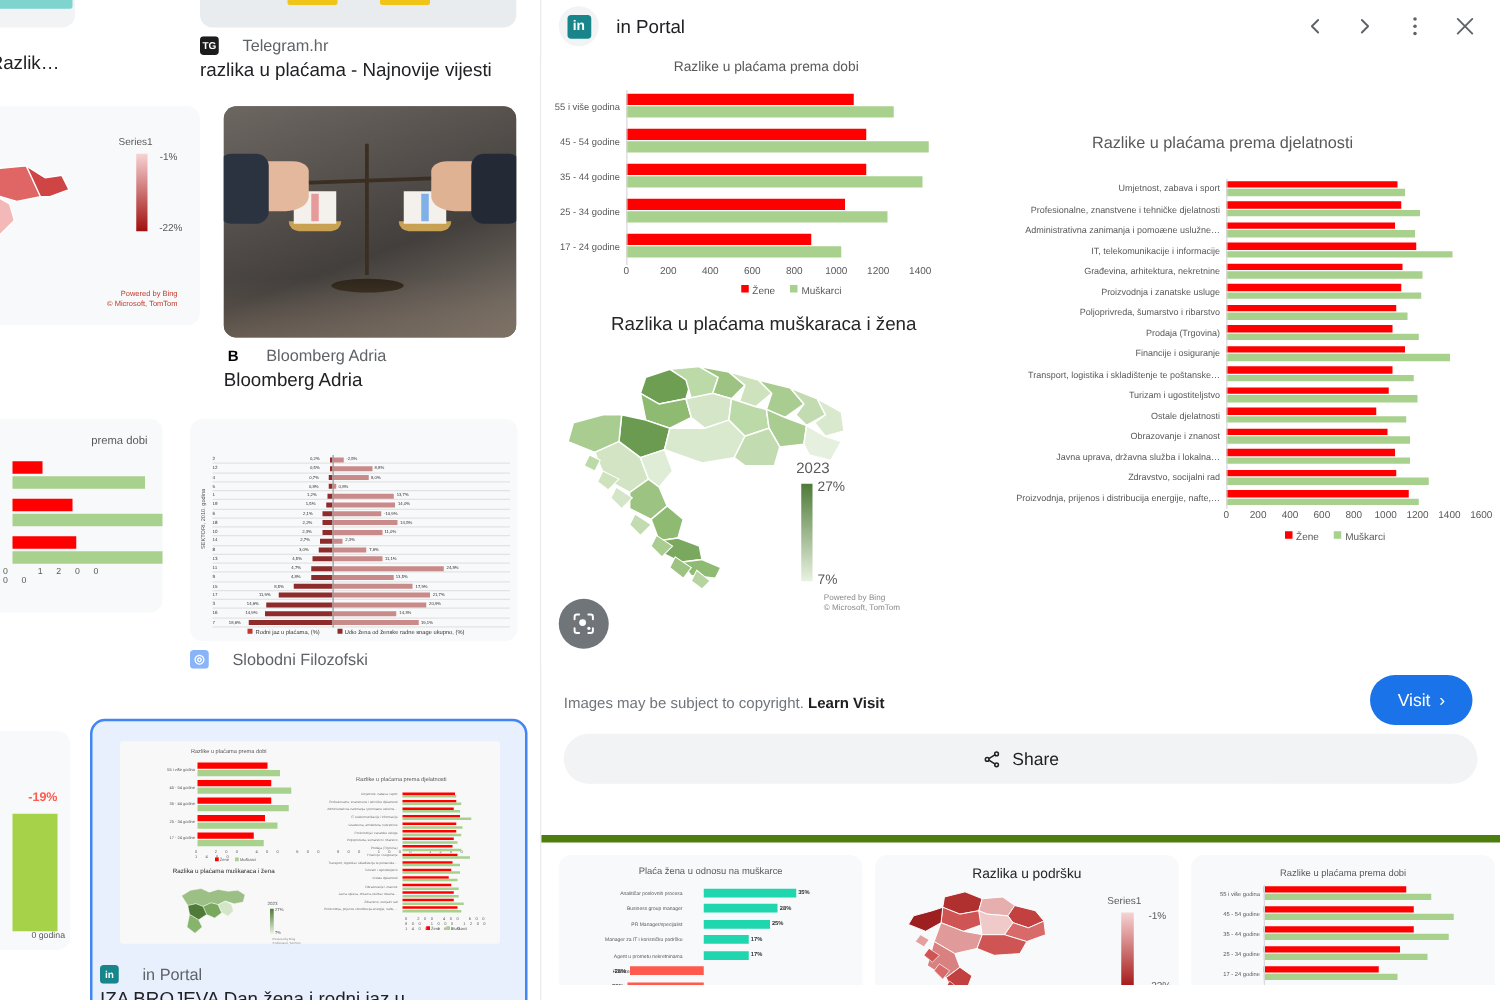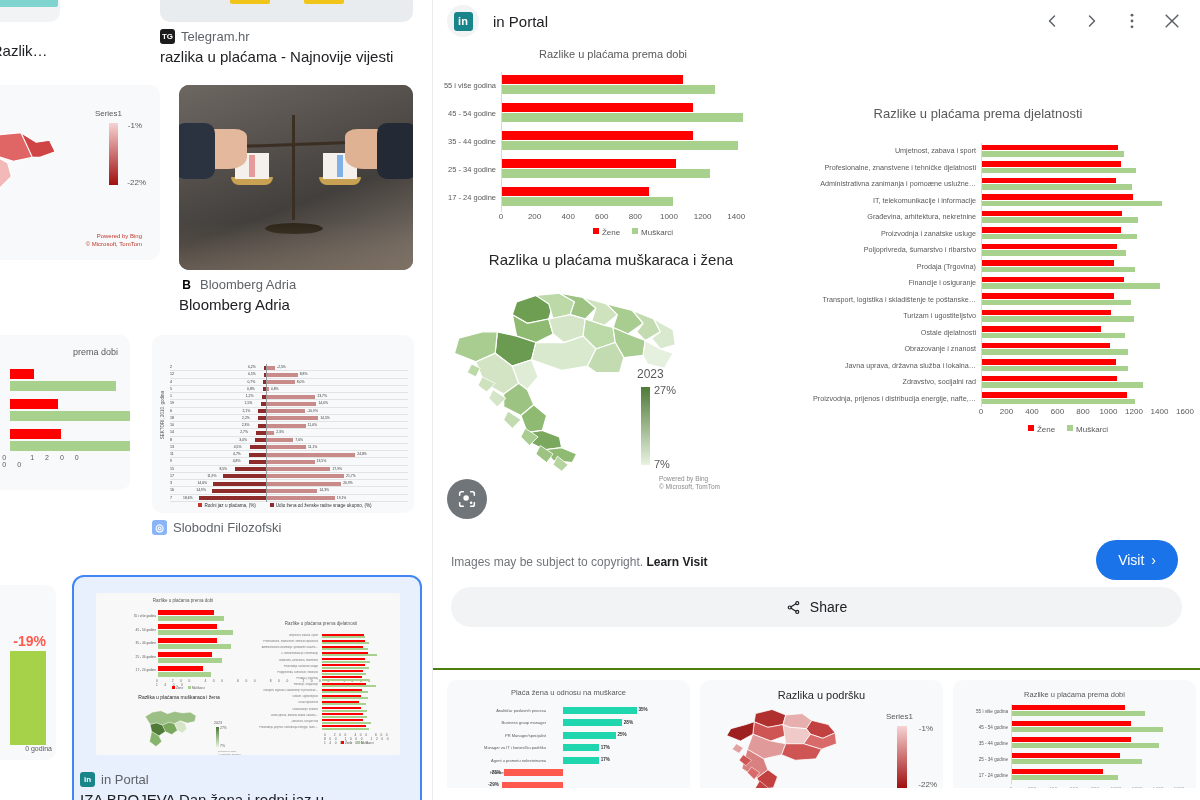--- a/index.html
+++ b/index.html
@@ -21,21 +21,21 @@
     overflow: hidden;
   }
   .res-card { position: absolute; }
   .thumb {
     background: #f1f3f4;
     border-radius: 10px;
     overflow: hidden;
     position: relative;
   }
   .res-src {
-    display: flex; align-items: center; gap: 6px;
+    display: flex; align-items: center; gap: 19px;
     margin-top: 7px;
     font-size: 13px; color: #5f6368;
     white-space: nowrap; overflow: hidden;
   }
   .favicon {
     width: 15px; height: 15px; border-radius: 3px;
     flex: 0 0 15px;
     display: flex; align-items: center; justify-content: center;
     font-size: 8px; font-weight: bold; color: #fff;
     line-height: 1;
@@ -154,21 +154,21 @@
   .pill {
     flex: 1; height: 40px; border-radius: 20px;
     background: #f1f3f4; color: #202124;
     display: flex; align-items: center; justify-content: center; gap: 9px;
     font-size: 14px; cursor: pointer; border: none;
     font-family: "Liberation Sans", sans-serif;
   }
   #related-strip {
     position: absolute; left: 0; top: 668px;
     width: 768px; height: 120px;
-    border-top: 2px solid #4d7c0f;
+    border-top: 6px solid #4d7c0f;
     padding: 10px 14px 0 14px;
     display: flex; gap: 10px;
     overflow: hidden;
   }
   .rel-card {
     flex: 0 0 243px; height: 118px;
     background: #f8f9fa; border-radius: 10px;
     position: relative; overflow: hidden; cursor: pointer;
   }
 </style>
@@ -411,21 +411,21 @@
       </div>
     </div>
     <div class="res-src">
       <span class="favicon" style="background:#8ab4f8;font-size:10px;">◎</span>
       <span>Slobodni Filozofski</span>
     </div>
   </div>
 
   <div class="res-card" style="left:-110px; top:585px; width:166px;">
     <div class="thumb" style="width:166px;height:175px;background:#f8f9fa;">
-      <div style="position:absolute;right:10px;top:48px;font-size:14px;font-weight:bold;color:#ff5a4d;">-19%</div>
+      <div style="position:absolute;right:10px;top:48px;font-size:10px;font-weight:bold;color:#ff5a4d;">-19%</div>
       <div style="position:absolute;right:10px;top:66px;width:36px;height:94px;background:#a6d24a;"></div>
       <div style="position:absolute;right:4px;bottom:8px;font-size:7px;color:#595959;">0 godina</div>
     </div>
   </div>
 
   <div class="res-card sel-wrap" style="left:72px; top:575px; width:350px;">
     <div class="thumb" style="width:334px;height:182px;background:#e8f0fe;border-radius:8px;">
       <div style="position:absolute;left:16px;top:10px;width:304px;height:162px;background:#f7f8f7;border-radius:2px;">
 
         <div style="position:absolute;left:22px;top:5px;width:130px;text-align:center;font-size:4.5px;color:#595959;">Razlike u plaćama prema dobi</div>

